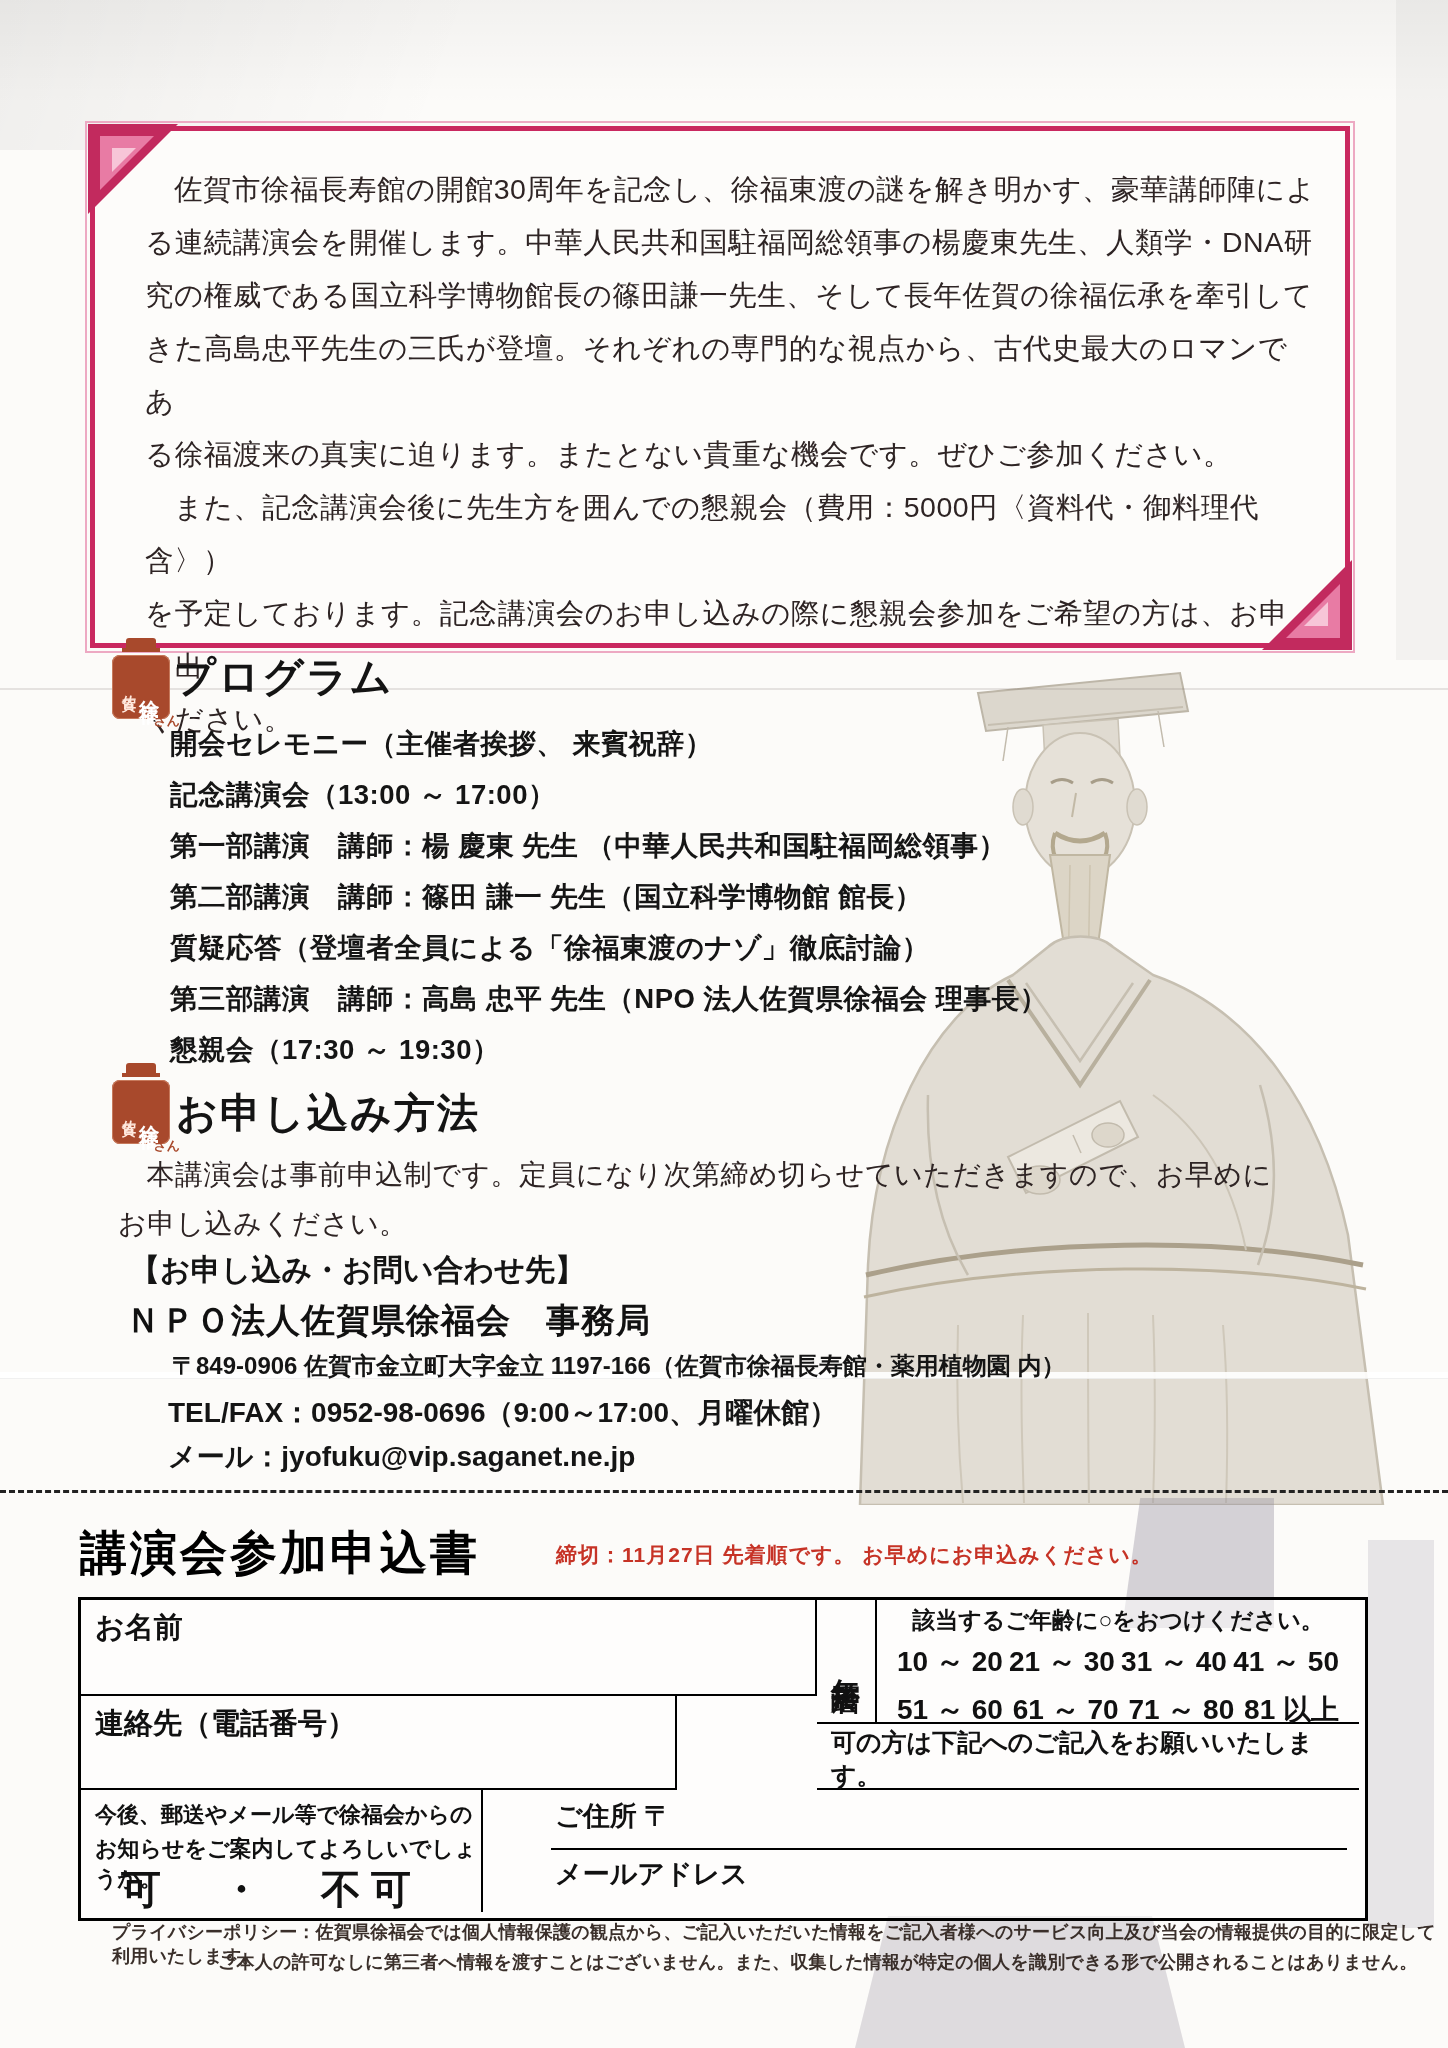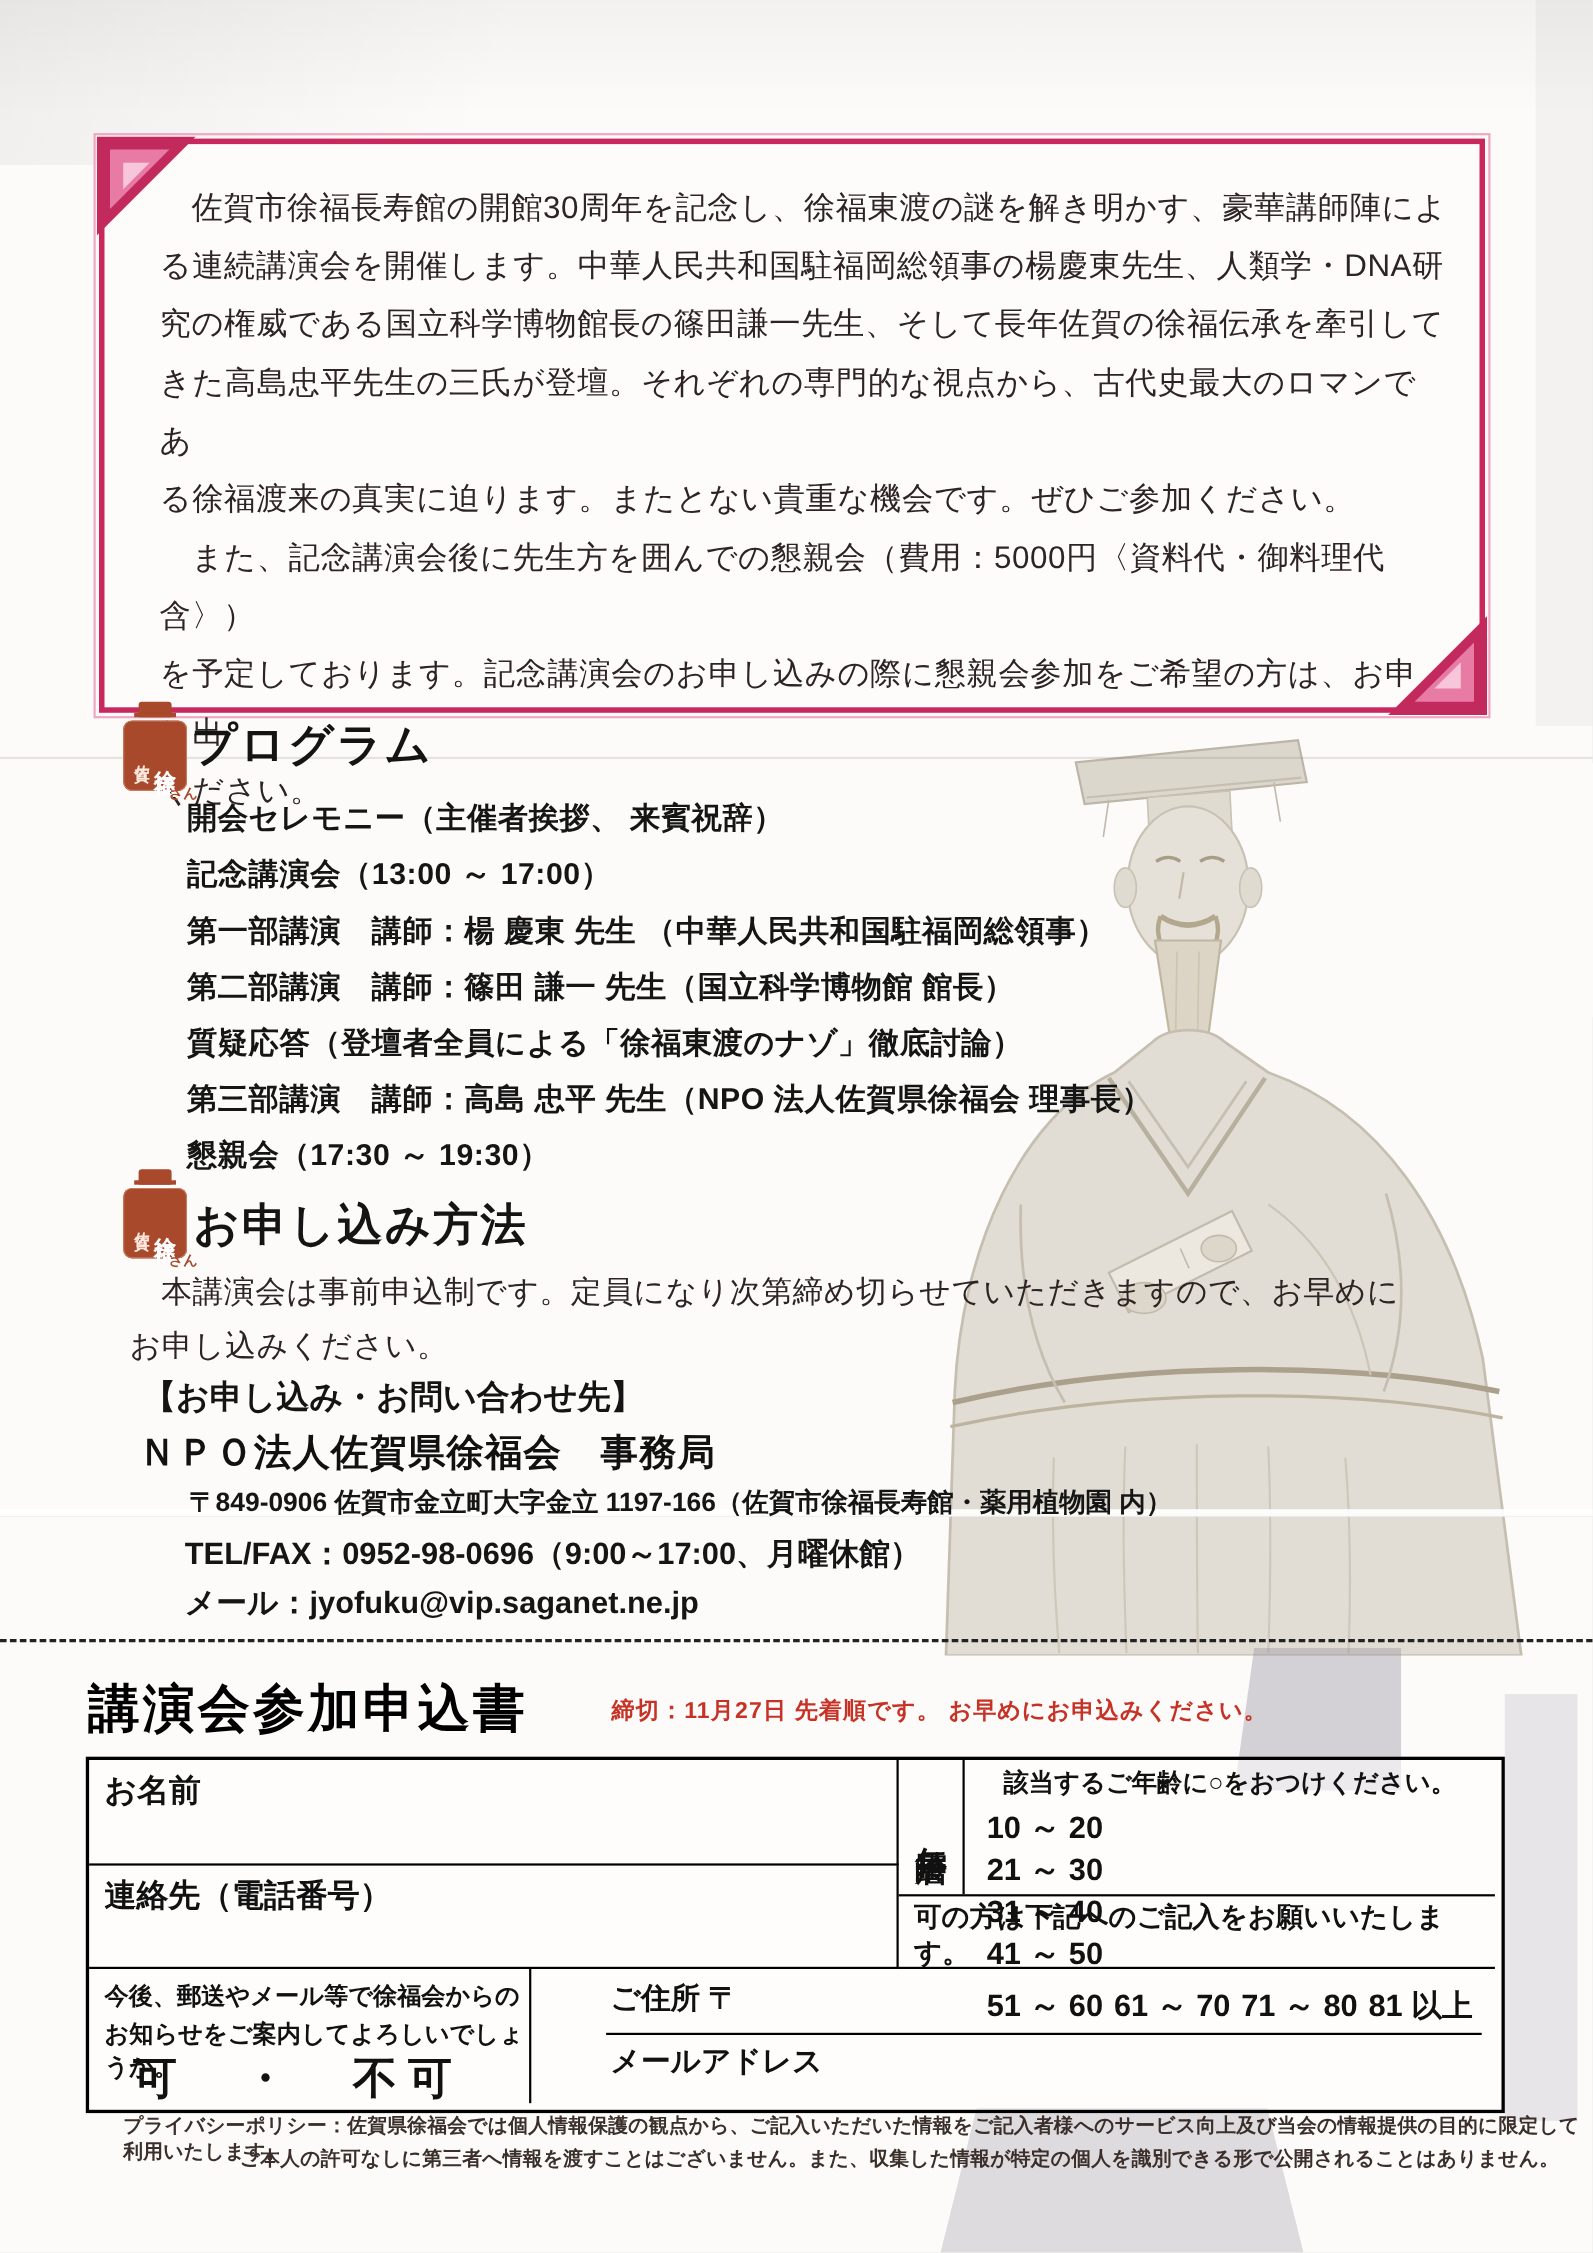--- a/index.html
+++ b/index.html
@@ -72,31 +72,31 @@
   .mail-line{left:168px;top:1438px;font-size:28px;font-weight:bold;color:#151515;}
   .latin{font-family:"Liberation Sans","DejaVu Sans",sans-serif;}
   
   .cut-line{left:0;top:1490px;width:1448px;height:0;border-top:3px dashed #222;}
   .form-title{left:80px;top:1522px;font-size:47px;font-weight:800;color:#000;letter-spacing:3px;}
   .form-deadline{left:556px;top:1541px;font-size:21px;font-weight:bold;color:#c63326;letter-spacing:1px;}
   .form-table{left:78px;top:1597px;width:1284px;height:318px;
     box-sizing:content-box;border:3px solid #000;background:rgba(255,255,255,.55);}
   .cell{position:absolute;box-sizing:border-box;}
   .cell-name{left:0;top:0;width:736px;height:96px;border-right:2px solid #000;border-bottom:2px solid #000;}
-  .cell-contact{left:0;top:96px;width:736px;height:94px;border-right:2px solid #000;border-bottom:2px solid #000;}
+  .cell-contact{left:0;top:96px;width:596px;height:94px;border-right:2px solid #000;border-bottom:2px solid #000;}
   .cell-consent{left:0;top:190px;width:402px;height:122px;border-right:2px solid #000;}
   .cell-label{position:absolute;left:14px;top:8px;font-size:29px;font-weight:bold;color:#111;}
   .agebox{left:736px;top:0;width:542px;height:124px;border-bottom:2px solid #000;display:flex;}
   .agelabel{width:58px;border-right:2px solid #000;display:flex;align-items:center;justify-content:center;
     writing-mode:vertical-rl;font-size:29px;font-weight:bold;letter-spacing:4px;color:#111;}
   .agegrid{flex:1;position:relative;}
   .age-head{text-align:center;font-size:23px;font-weight:bold;margin-top:5px;color:#111;}
   .age-row{display:flex;justify-content:space-between;padding:0 20px;
     font-size:28px;font-weight:bold;color:#111;}
-  .age-row.r1{margin-top:7px;flex-direction:column;}
+  .age-row.r1{margin-top:7px;}
   .age-row.r2{margin-top:10px;}
   .notestrip{left:736px;top:130px;width:542px;height:60px;border-bottom:2px solid #000;
     display:flex;align-items:center;padding-left:14px;
     font-size:25px;font-weight:bold;color:#111;}
   .cell-addr{left:404px;top:190px;width:874px;height:122px;}
   .addr-label{position:absolute;left:70px;top:8px;font-size:27px;font-weight:bold;color:#111;}
   .addr-divider{position:absolute;left:66px;right:12px;top:58px;height:2px;background:#000;}
   .email-label{position:absolute;left:70px;top:66px;font-size:27px;font-weight:bold;color:#111;}
   .consent-q{position:absolute;left:14px;font-size:22px;font-weight:bold;color:#111;}
   .consent-q.q1{top:10px;}

